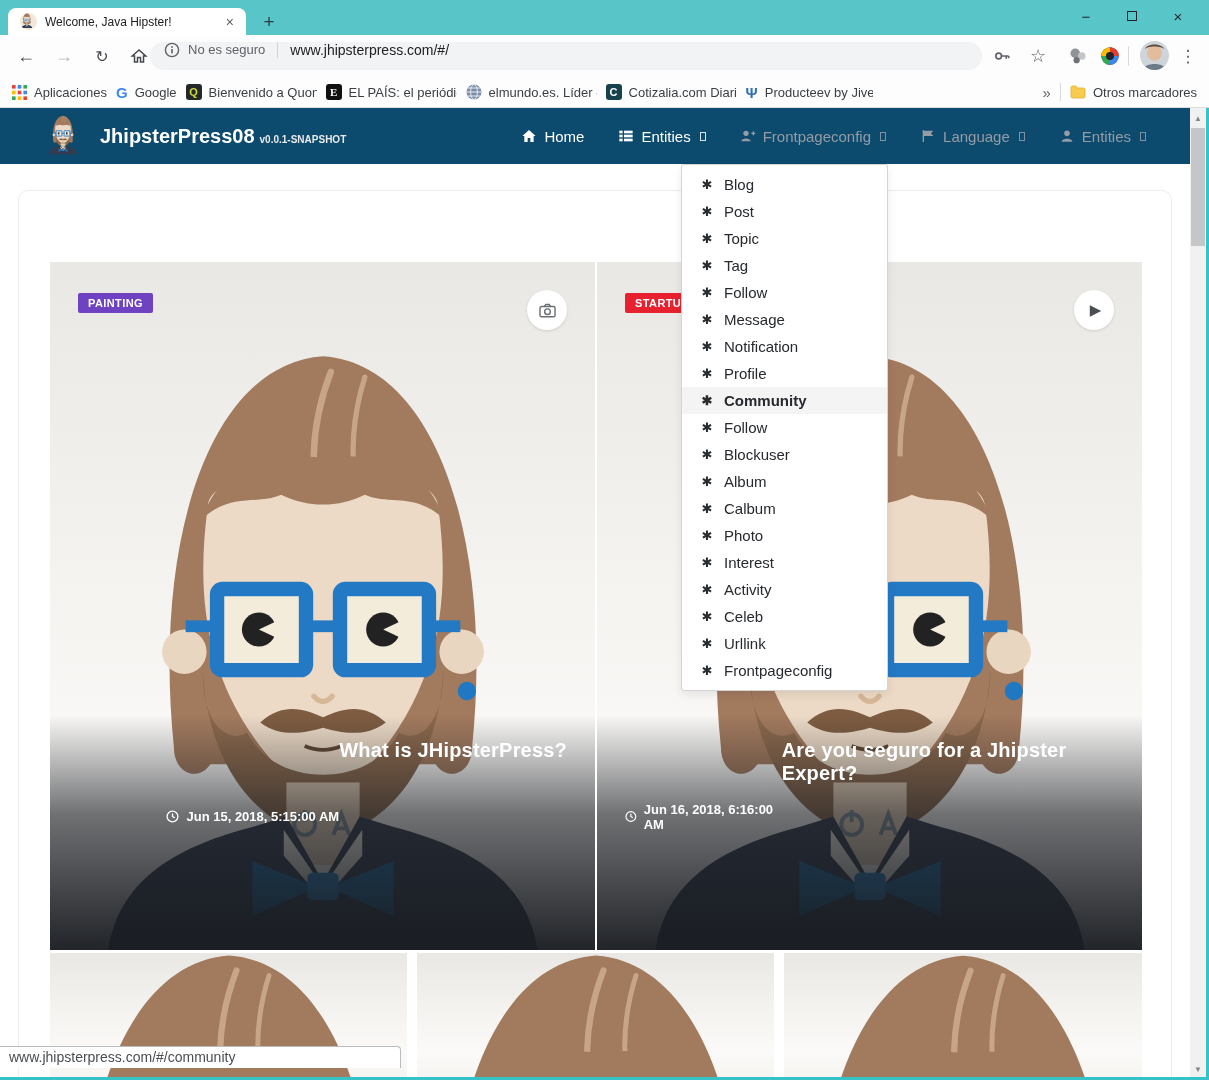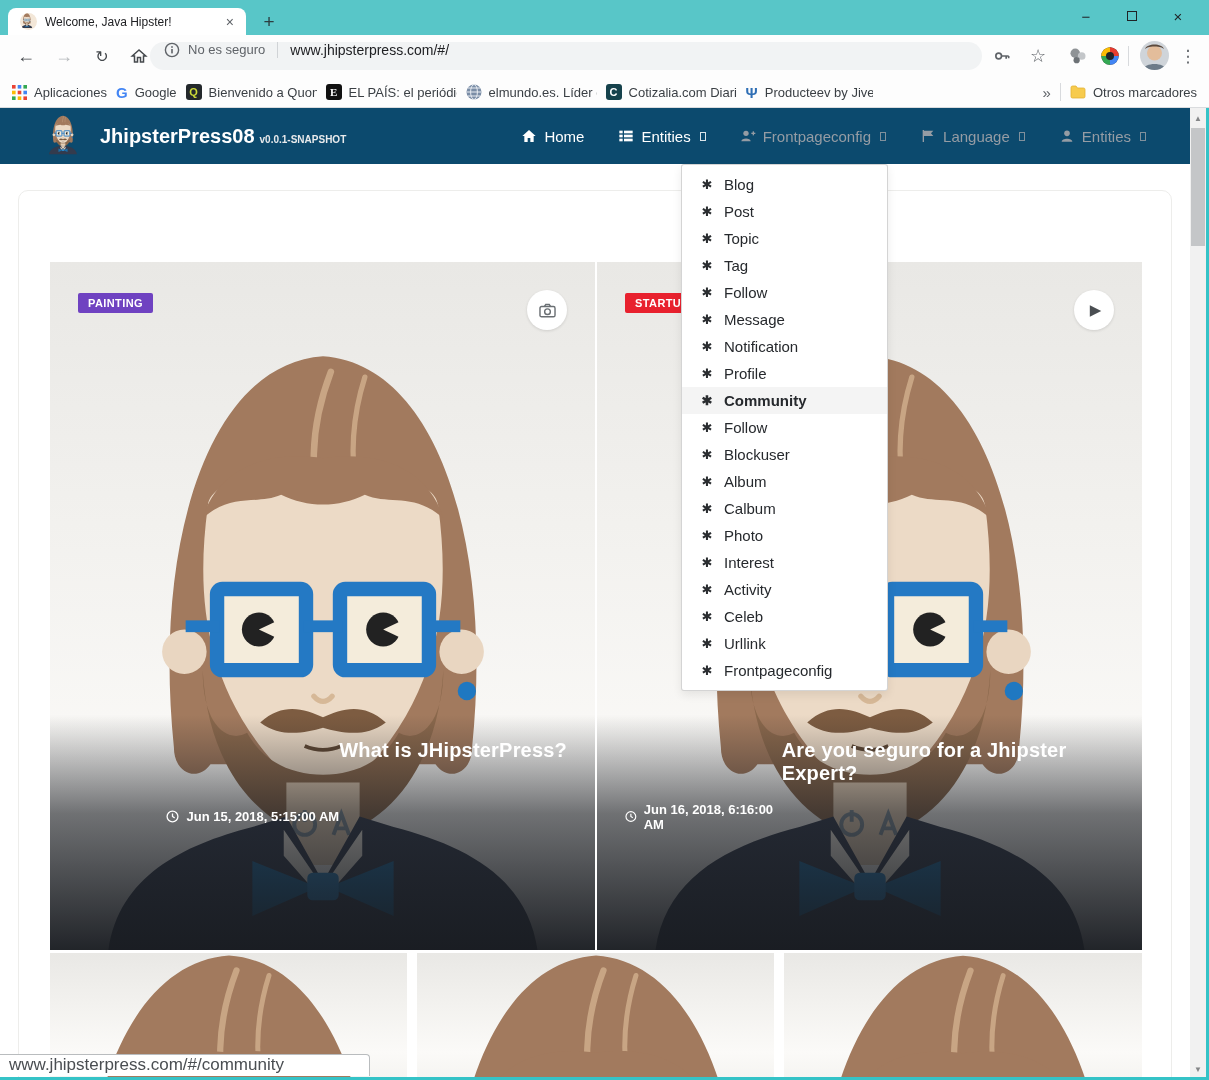--- a/index.html
+++ b/index.html
@@ -100,23 +100,23 @@
   
   .dropdown { position:absolute; left:681px; top:56px; width:207px; background:#fff;
     border:1px solid rgba(0,0,0,.17); border-radius:3px; padding:6px 0; z-index:100;
     box-shadow:0 4px 10px rgba(0,0,0,.08); }
   .dd-item { display:flex; align-items:center; gap:10px; height:27px; padding:0 18px;
     font-size:15px; color:#26292d; }
   .dd-item .ast { font-size:13px; color:#2a2d30; width:14px; text-align:center; }
   .dd-item.active { font-weight:bold; background:#f4f4f4; }
 
   
-  .statusbar { position:absolute; left:0; bottom:4px; width:370px; height:22px; background:#fff;
+  .statusbar { position:absolute; left:0; bottom:12px; width:401px; height:22px; background:#fff;
     border:1px solid #b9bcbe; border-left:none; border-bottom:none; border-radius:0 4px 0 0;
-    font-size:17px; color:#4a4e52; line-height:20px; padding:0 9px; z-index:150; white-space:nowrap; overflow:hidden; }
+    font-size:14px; color:#4a4e52; line-height:20px; padding:0 9px; z-index:150; white-space:nowrap; overflow:hidden; }
 
   
   .scrollbar { position:absolute; top:108px; right:3px; bottom:0; width:16px; background:#f1f1f1; z-index:250; }
   .scroll-arrow { position:absolute; left:0; width:16px; height:16px; display:flex; align-items:center;
     justify-content:center; font-size:8px; color:#848688; }
   .scroll-thumb { position:absolute; left:1px; top:20px; width:14px; height:118px; background:#c4c6c8; }
 
   .hidden-defs { position:absolute; width:0; height:0; overflow:hidden; }
 </style>
 </head>

